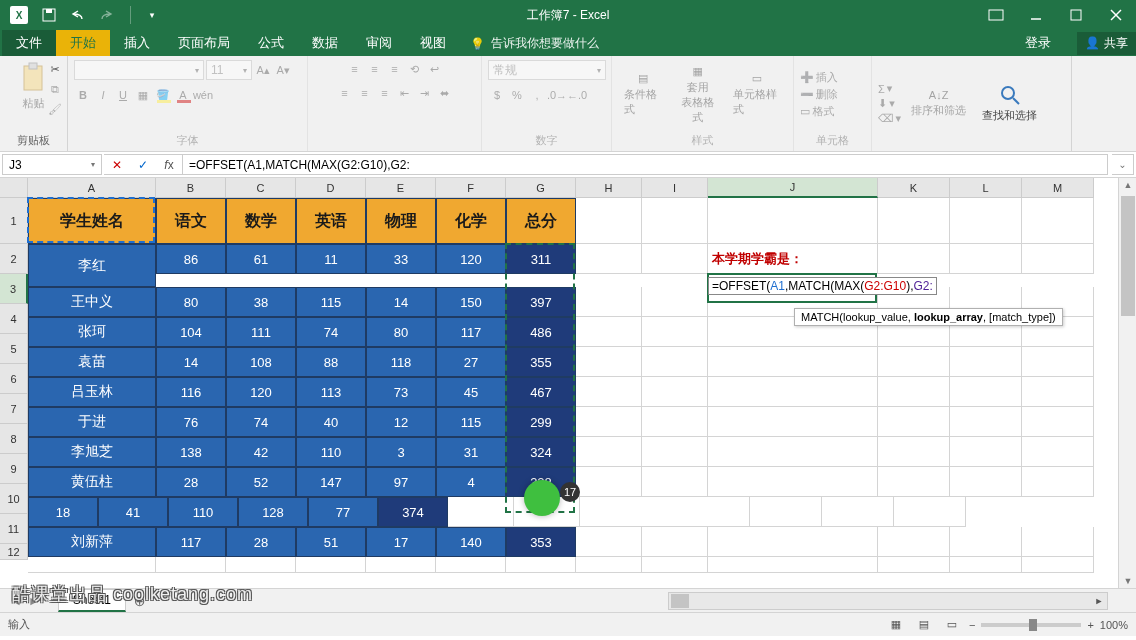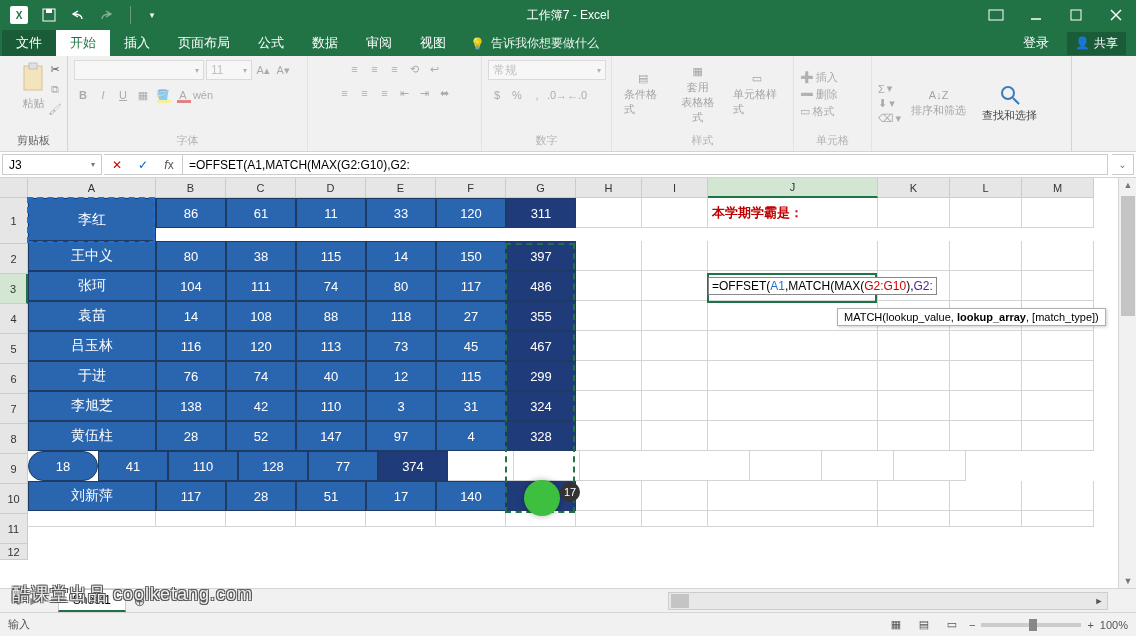--- a/index.html
+++ b/index.html
@@ -11,23 +11,23 @@
 .titlebar .title { position: absolute; left: 50%; transform: translateX(-50%); }
 .titlebar .right { margin-left: auto; display: flex; align-items: center; }
 .titlebar .icon-btn { width: 40px; height: 30px; display: flex; align-items: center; justify-content: center; }
 .titlebar .iconq { width: 26px; height: 26px; display:flex; align-items:center; justify-content:center;}
 .excel-icon { width: 18px; height: 18px; background: #fff; color:#217346; font-weight:bold; font-size:10px; display:flex;align-items:center;justify-content:center; border-radius:2px;}
 .qat-sep { width:1px; height:18px; background: rgba(255,255,255,0.3); margin: 0 4px;}
 
 
 .tabs { height: 26px; background: #217346; display: flex; align-items: flex-end; padding-left: 2px; color: #fff; font-size: 13px; }
 .tab { padding: 4px 14px; cursor: pointer; }
-.tab.active { background: #ffffff; color: #217346; }
+.tab.active { background: #eab308; color: #217346; }
 .tell-me { display: flex; align-items: center; gap: 6px; padding: 4px 10px; opacity: 0.9; font-size: 12px;}
-.tabs-right { margin-left:auto; display:flex; align-items:center; gap:8px; padding-right:10px;}
+.tabs-right { margin-left:auto; display:flex; align-items:center; gap:16px; }
 .share-btn { background: rgba(0,0,0,0.2); padding:3px 8px; display:flex; align-items:center; gap:4px; font-size:12px;}
 
 
 .ribbon { height: 96px; background: #f1f1f1; border-bottom: 1px solid #d4d4d4; display: flex; }
 .group { border-right: 1px solid #d4d4d4; display: flex; flex-direction: column; }
 .group-content { flex: 1; display: flex; align-items: center; padding: 4px 6px; gap: 4px; }
 .group-label { text-align: center; font-size: 11px; color: #666; padding-bottom: 3px; position:relative;}
 .big-btn { display: flex; flex-direction: column; align-items: center; justify-content: center; font-size: 11px; color: #444; padding: 2px 6px; gap:2px; }
 .big-btn.disabled, .disabled { opacity: 0.45; }
 .ico { display:inline-flex; align-items:center; justify-content:center; }
@@ -374,20 +374,35 @@
       <div class="row-h" data-name="row-header-6" style="height: 30px;">6</div>
       <div class="row-h" data-name="row-header-7" style="height: 30px;">7</div>
       <div class="row-h" data-name="row-header-8" style="height: 30px;">8</div>
       <div class="row-h" data-name="row-header-9" style="height: 30px;">9</div>
       <div class="row-h" data-name="row-header-10" style="height: 30px;">10</div>
       <div class="row-h" data-name="row-header-11" style="height: 30px;">11</div>
       <div class="row-h" data-name="row-header-12" style="height: 16px;">12</div>
     </div>
   <div class="cells" id="cells" data-name="cell-grid">
       <div class="cell-row">
+        <div class="cell hdr-cell" data-name="cell-A1" style="width: 128px; height: 46px;">学生姓名</div>
+        <div class="cell hdr-cell" data-name="cell-B1" style="width: 70px; height: 46px;">语文</div>
+        <div class="cell hdr-cell" data-name="cell-C1" style="width: 70px; height: 46px;">数学</div>
+        <div class="cell hdr-cell" data-name="cell-D1" style="width: 70px; height: 46px;">英语</div>
+        <div class="cell hdr-cell" data-name="cell-E1" style="width: 70px; height: 46px;">物理</div>
+        <div class="cell hdr-cell" data-name="cell-F1" style="width: 70px; height: 46px;">化学</div>
+        <div class="cell hdr-cell" data-name="cell-G1" style="width: 70px; height: 46px;">总分</div>
+        <div class="cell" data-name="cell-H1" style="width: 66px; height: 46px;"></div>
+        <div class="cell" data-name="cell-I1" style="width: 66px; height: 46px;"></div>
+        <div class="cell" data-name="cell-J1" style="width: 170px; height: 46px;"></div>
+        <div class="cell" data-name="cell-K1" style="width: 72px; height: 46px;"></div>
+        <div class="cell" data-name="cell-L1" style="width: 72px; height: 46px;"></div>
+        <div class="cell" data-name="cell-M1" style="width: 72px; height: 46px;"></div>
+      </div>
+      <div class="cell-row">
         <div class="cell data-name-cell" data-name="cell-A2" style="width: 128px; height: 43px;">李红</div>
         <div class="cell data-num-cell" data-name="cell-B2" style="width: 70px; height: 30px;">86</div>
         <div class="cell data-num-cell" data-name="cell-C2" style="width: 70px; height: 30px;">61</div>
         <div class="cell data-num-cell" data-name="cell-D2" style="width: 70px; height: 30px;">11</div>
         <div class="cell data-num-cell" data-name="cell-E2" style="width: 70px; height: 30px;">33</div>
         <div class="cell data-num-cell" data-name="cell-F2" style="width: 70px; height: 30px;">120</div>
         <div class="cell total-cell" data-name="cell-G2" style="width: 70px; height: 30px;">311</div>
         <div class="cell" data-name="cell-H2" style="width: 66px; height: 30px;"></div>
         <div class="cell" data-name="cell-I2" style="width: 66px; height: 30px;"></div>
         <div class="cell red-label" data-name="cell-J2" style="width: 170px; height: 30px;">本学期学霸是：</div>
@@ -494,21 +509,21 @@
         <div class="cell data-num-cell" data-name="cell-F9" style="width: 70px; height: 30px;">4</div>
         <div class="cell total-cell" data-name="cell-G9" style="width: 70px; height: 30px;">328</div>
         <div class="cell" data-name="cell-H9" style="width: 66px; height: 30px;"></div>
         <div class="cell" data-name="cell-I9" style="width: 66px; height: 30px;"></div>
         <div class="cell" data-name="cell-J9" style="width: 170px; height: 30px;"></div>
         <div class="cell" data-name="cell-K9" style="width: 72px; height: 30px;"></div>
         <div class="cell" data-name="cell-L9" style="width: 72px; height: 30px;"></div>
         <div class="cell" data-name="cell-M9" style="width: 72px; height: 30px;"></div>
       </div>
       <div class="cell-row">
-        <div class="cell data-num-cell" data-name="cell-B10" style="width: 70px; height: 30px; border-radius: 15px;">18</div>
+        <div class="cell data-num-cell" data-name="cell-B10" style="width: 70px; height: 30px;">18</div>
         <div class="cell data-num-cell" data-name="cell-C10" style="width: 70px; height: 30px;">41</div>
         <div class="cell data-num-cell" data-name="cell-D10" style="width: 70px; height: 30px;">110</div>
         <div class="cell data-num-cell" data-name="cell-E10" style="width: 70px; height: 30px;">128</div>
         <div class="cell data-num-cell" data-name="cell-F10" style="width: 70px; height: 30px;">77</div>
         <div class="cell total-cell" data-name="cell-G10" style="width: 70px; height: 30px;">374</div>
         <div class="cell" data-name="cell-H10" style="width: 66px; height: 30px;"></div>
         <div class="cell" data-name="cell-I10" style="width: 66px; height: 30px;"></div>
         <div class="cell" data-name="cell-J10" style="width: 170px; height: 30px;"></div>
         <div class="cell" data-name="cell-K10" style="width: 72px; height: 30px;"></div>
         <div class="cell" data-name="cell-L10" style="width: 72px; height: 30px;"></div>
@@ -548,21 +563,21 @@
 
   <div class="active-cell" id="active-border" data-name="active-cell-border" style="left: 707px; top: 95px; width: 170px; height: 30px;"></div>
 
   <div class="ants-range" id="ants-g" data-name="range-marquee-g" style="left: 505px; top: 65px; width: 70px; height: 270px;"></div>
 
   <div class="ants-range2" id="ants-a1" data-name="range-marquee-a1" style="left: 27px; top: 19px; width: 128px; height: 46px;"></div>
 
   <div class="cell-edit" id="cell-edit" data-name="cell-edit-overlay" style="left: 708px; top: 99px;">
     <span data-name="edit-prefix">=OFFSET(</span><span class="tk-range1">A1</span>,MATCH(MAX(<span class="tk-range2">G2:G10</span>),<span class="tk-range3">G2:</span>
   </div>
-  <div class="tooltip" id="tooltip" data-name="function-tooltip" style="left: 837px; top: 130px;">
+  <div class="tooltip" id="tooltip" data-name="function-tooltip" style="left: 794px; top: 130px;">
     MATCH(lookup_value, <b>lookup_array</b>, [match_type])
   </div>
 
   <div class="clickdot" id="clickdot" data-name="cursor-highlight" style="left: 524px; top: 302px;"></div>
   <div class="clickbadge" id="clickbadge" data-name="step-badge" style="left: 560px; top: 304px;">17</div>
 
   <div style="position:absolute; right:0; top:0; width:18px; height:100%; background:#f1f1f1; border-left:1px solid #d4d4d4;" data-name="vertical-scrollbar">
     <div style="position:absolute; top:2px; left:0; width:18px; text-align:center; font-size:9px;color:#777;" data-name="scroll-up-icon">▲</div>
     <div style="position:absolute; top:18px; left:2px; width:14px; height:120px; background:#c4c4c4;" data-name="scroll-thumb"></div>
     <div style="position:absolute; bottom:2px; left:0; width:18px; text-align:center; font-size:9px;color:#777;" data-name="scroll-down-icon">▼</div>

